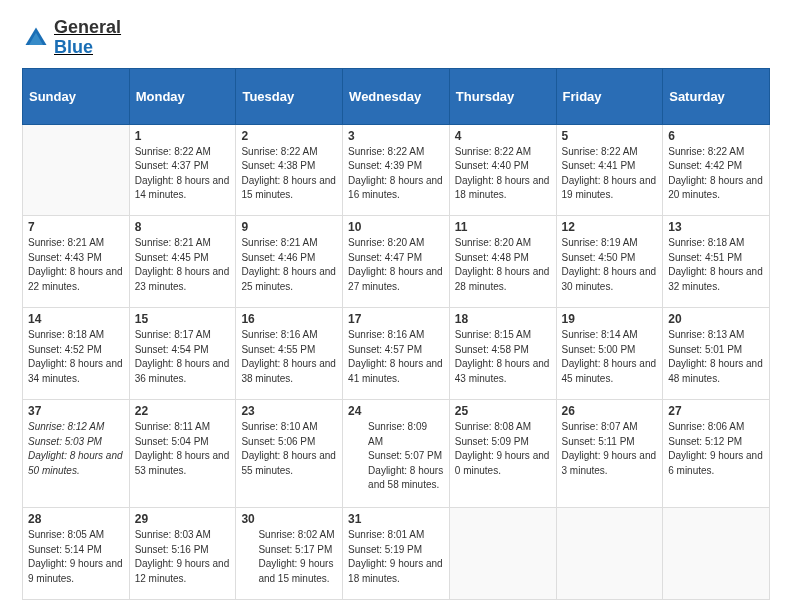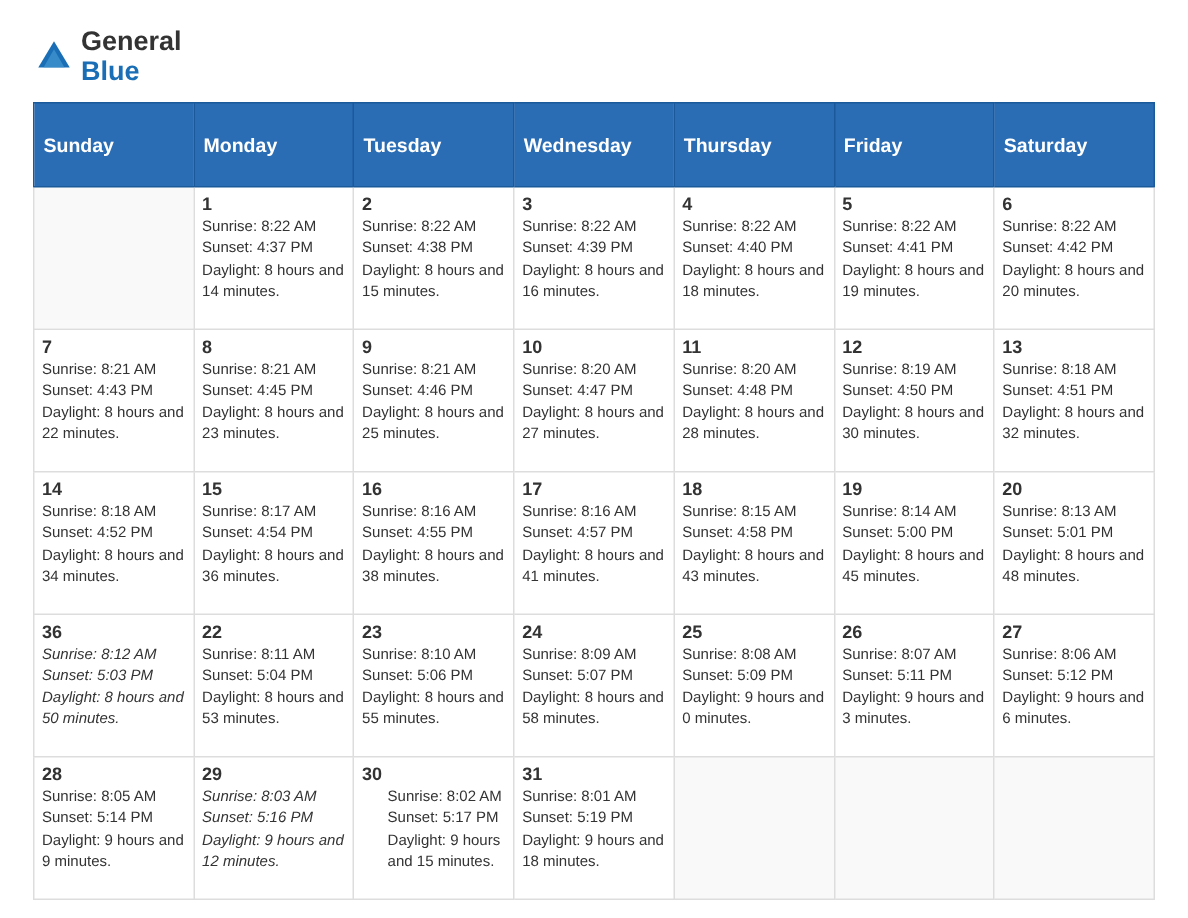--- a/index.html
+++ b/index.html
@@ -15,20 +15,21 @@
       height: 612px;
       padding: 18px 22px 12px 22px;
       display: flex;
       flex-direction: column;
     }
     .header {
       display: flex;
       justify-content: space-between;
       align-items: flex-end;
       margin-bottom: 10px;
+      text-decoration: underline;
     }
     .logo {
       display: flex;
       align-items: center;
       gap: 4px;
     }
     .logo-text {
       font-size: 18px;
       font-weight: bold;
       line-height: 1.1;
@@ -248,40 +249,40 @@
           </td>
           <td>
             <span class="day-number">20</span>
             <div class="day-info" style="white-space: pre-line;">Sunrise: 8:13 AM
 Sunset: 5:01 PM
 Daylight: 8 hours and 48 minutes.</div>
           </td>
         </tr>
         <tr class="week-row">
           <td>
-            <span class="day-number">36</span>
+            <span class="day-number">37</span>
             <div class="day-info" style="white-space: pre-line; font-style: italic;">Sunrise: 8:12 AM
 Sunset: 5:03 PM
 Daylight: 8 hours and 50 minutes.</div>
           </td>
           <td>
             <span class="day-number">22</span>
             <div class="day-info" style="white-space: pre-line;">Sunrise: 8:11 AM
 Sunset: 5:04 PM
 Daylight: 8 hours and 53 minutes.</div>
           </td>
           <td>
             <span class="day-number">23</span>
             <div class="day-info" style="white-space: pre-line;">Sunrise: 8:10 AM
 Sunset: 5:06 PM
 Daylight: 8 hours and 55 minutes.</div>
           </td>
           <td>
             <span class="day-number">24</span>
-            <div class="day-info" style="white-space: pre-line;">Sunrise: 8:09 AM
+            <div class="day-info" style="white-space: pre-line; margin-left: 20px;">Sunrise: 8:09 AM
 Sunset: 5:07 PM
 Daylight: 8 hours and 58 minutes.</div>
           </td>
           <td>
             <span class="day-number">25</span>
             <div class="day-info" style="white-space: pre-line;">Sunrise: 8:08 AM
 Sunset: 5:09 PM
 Daylight: 9 hours and 0 minutes.</div>
           </td>
           <td>
@@ -299,21 +300,21 @@
         </tr>
         <tr class="week-row">
           <td>
             <span class="day-number">28</span>
             <div class="day-info" style="white-space: pre-line;">Sunrise: 8:05 AM
 Sunset: 5:14 PM
 Daylight: 9 hours and 9 minutes.</div>
           </td>
           <td>
             <span class="day-number">29</span>
-            <div class="day-info" style="white-space: pre-line; font-style: italic;">Sunrise: 8:03 AM
+            <div class="day-info" style="white-space: pre-line;">Sunrise: 8:03 AM
 Sunset: 5:16 PM
 Daylight: 9 hours and 12 minutes.</div>
           </td>
           <td>
             <span class="day-number">30</span>
             <div class="day-info" style="white-space: pre-line; margin-left: 17px;">Sunrise: 8:02 AM
 Sunset: 5:17 PM
 Daylight: 9 hours and 15 minutes.</div>
           </td>
           <td>

